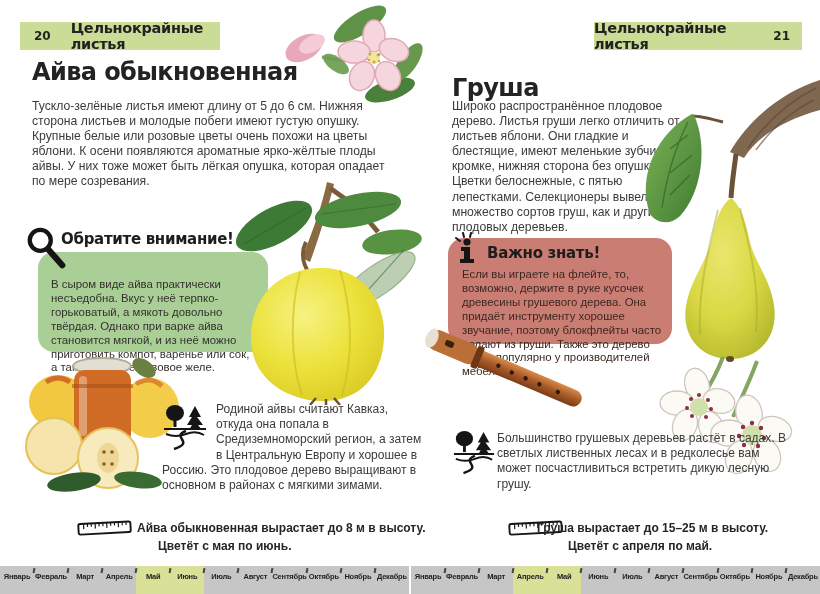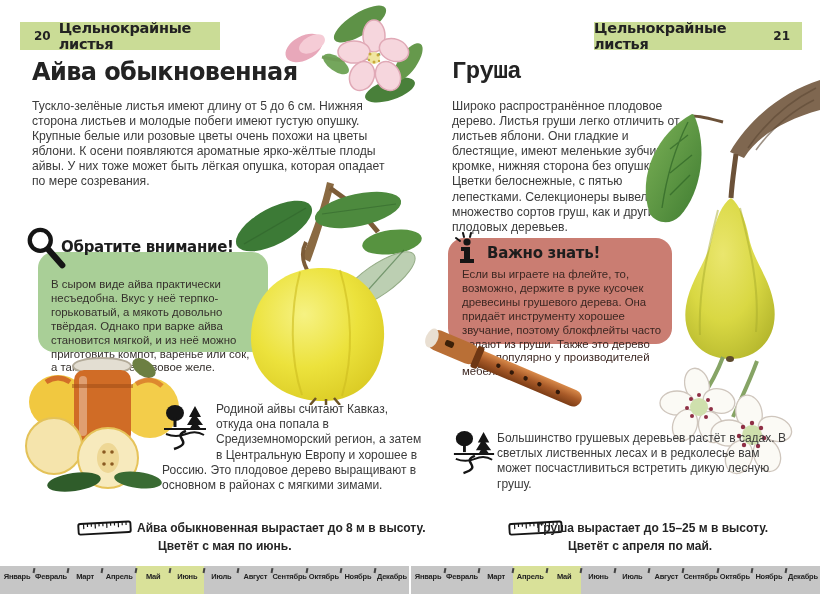--- a/index.html
+++ b/index.html
@@ -6,50 +6,50 @@
   .spread{
     position:relative;width:820px;height:594px;margin:0 auto;
     background:#ffffff;overflow:hidden;
     font-family:"Liberation Sans",sans-serif;color:#3d3d3d;
   }
   .abs{position:absolute;}
   
   .banner{
     position:absolute;top:22px;height:28px;
     background:var(--banner_green,#cadc96);
-    display:flex;align-items:center;gap:8px;
+    display:flex;align-items:center;gap:20px;
     font-family:"DejaVu Sans",sans-serif;font-weight:bold;color:#222;
   }
   .banner .pagenum{font-size:12px;}
   .banner .slabel{font-size:14.5px;letter-spacing:-0.3px;}
   .banner-left{left:20px;width:186px;padding:0 0 0 14px;}
   .banner-right{left:594px;width:196px;padding:0 12px 0 0;justify-content:flex-end;}
   
   .title{
     position:absolute;margin:0;font-family:"DejaVu Sans",sans-serif;
     font-weight:800;font-size:24px;letter-spacing:-0.6px;color:#232323;
   }
   .t-left{left:32px;top:58px;}
-  .t-right{left:452px;top:58px;font-family:Liberation Mono, monospace;}
+  .t-right{left:452px;top:74px;}
   
   .intro{position:absolute;margin:0;font-size:12.2px;line-height:15.1px;color:#3b3b3b;}
   .i-left{left:32px;top:99px;width:360px;}
   .i-right{left:452px;top:99px;width:241px;}
   
   .callout{position:absolute;border-radius:16px;}
   .callout .ctext{margin:0;font-size:11.4px;line-height:13.9px;color:#35302c;}
   .co-green{left:38px;top:252px;width:230px;height:100px;background:var(--callout_green,#a9cf97);}
   .co-green .ctext{padding:26px 10px 0 13px;}
   .co-red{left:448px;top:238px;width:224px;height:106px;background:var(--callout_red,#ca7d72);}
   .co-red .ctext{padding:30px 10px 0 14px;color:#3c2722;}
   .callout-title{
     position:absolute;font-family:"DejaVu Sans",sans-serif;font-weight:800;
     font-size:15px;color:#1d1d1d;letter-spacing:-0.3px;
   }
-  .ct-left{left:61px;top:238px;}
+  .ct-left{left:61px;top:230px;}
   .ct-right{left:487px;top:244px;}
   .icon-abs{position:absolute;}
   
   .habitat{position:absolute;font-size:12px;line-height:15.2px;color:#3b3b3b;}
   .h-left{left:162px;top:402px;width:264px;}
   .h-left .tree-float{float:left;width:46px;height:50px;margin:2px 8px 2px 0;}
   .h-right-text{left:497px;top:431px;width:294px;}
   
   .fact{position:absolute;font-size:12px;font-weight:600;color:#252525;}
   .f1-left{left:137px;top:521px;}

